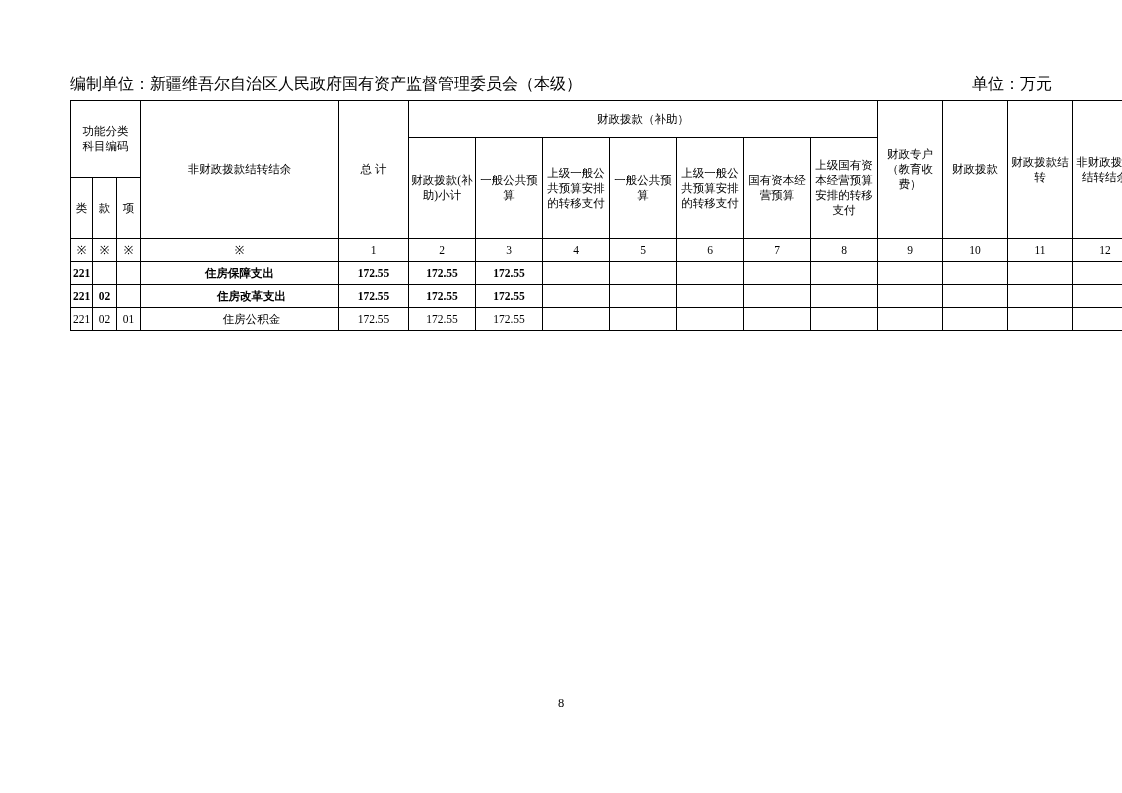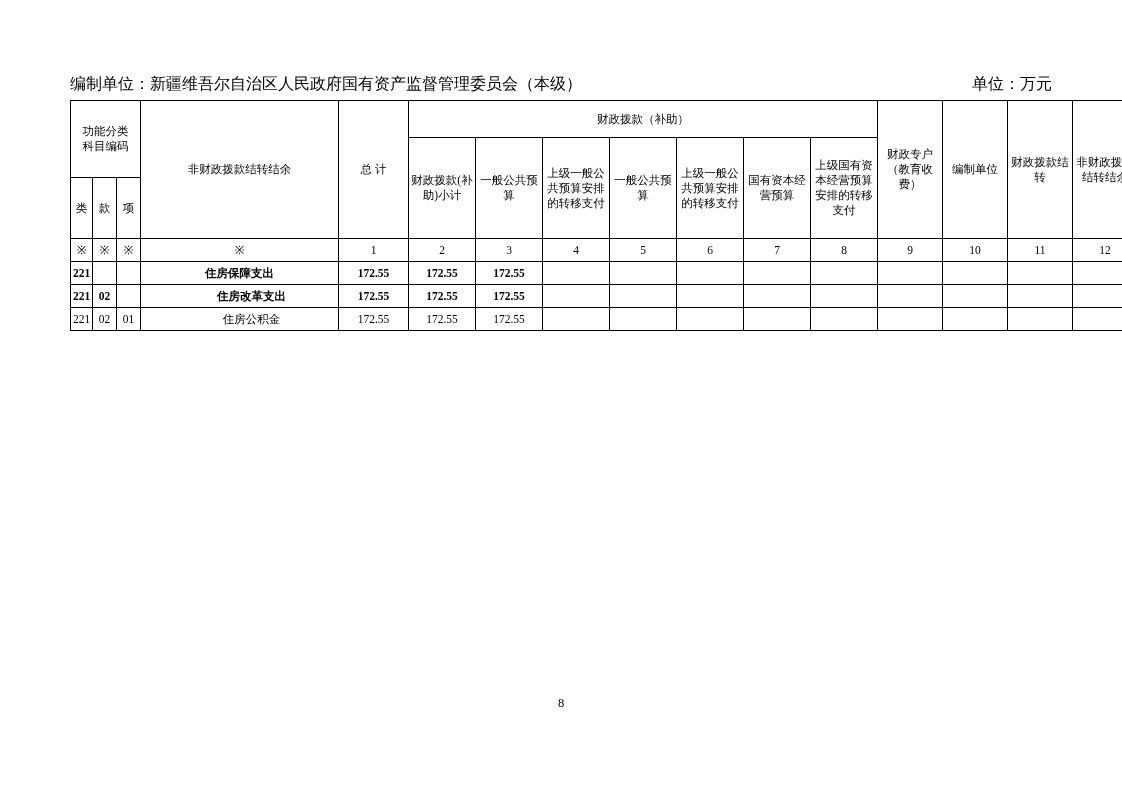--- a/index.html
+++ b/index.html
@@ -125,21 +125,21 @@
         <col class="c-gen">
         <col class="c-gen">
     </colgroup>
     <thead>
       <tr>
         <th class="hdr" colspan="3" rowspan="2" style="height:40px;text-align:center;">功能分类<br>科目编码</th>
         <th class="hdr" rowspan="3">非财政拨款结转结余</th>
         <th class="hdr" rowspan="3">总 计</th>
         <th class="hdr" colspan="7" style="height:36px;margin-left:16px;">财政拨款（补助）</th>
         <th class="hdr" rowspan="3">财政专户（教育收费）</th>
-        <th class="hdr" rowspan="3">编制单位</th>
+        <th class="hdr" rowspan="3">财政拨款</th>
         <th class="hdr" rowspan="3">财政拨款结转</th>
         <th class="hdr" rowspan="3">非财政拨款结转结余</th>
       </tr>
       <tr>
         <th class="hdr" rowspan="2" style="height:100px;">财政拨款(补助)小计</th>
         <th class="hdr" rowspan="2">一般公共预算</th>
         <th class="hdr" rowspan="2">上级一般公共预算安排的转移支付</th>
         <th class="hdr" rowspan="2">一般公共预算</th>
         <th class="hdr" rowspan="2">上级一般公共预算安排的转移支付</th>
         <th class="hdr" rowspan="2">国有资本经营预算</th>

